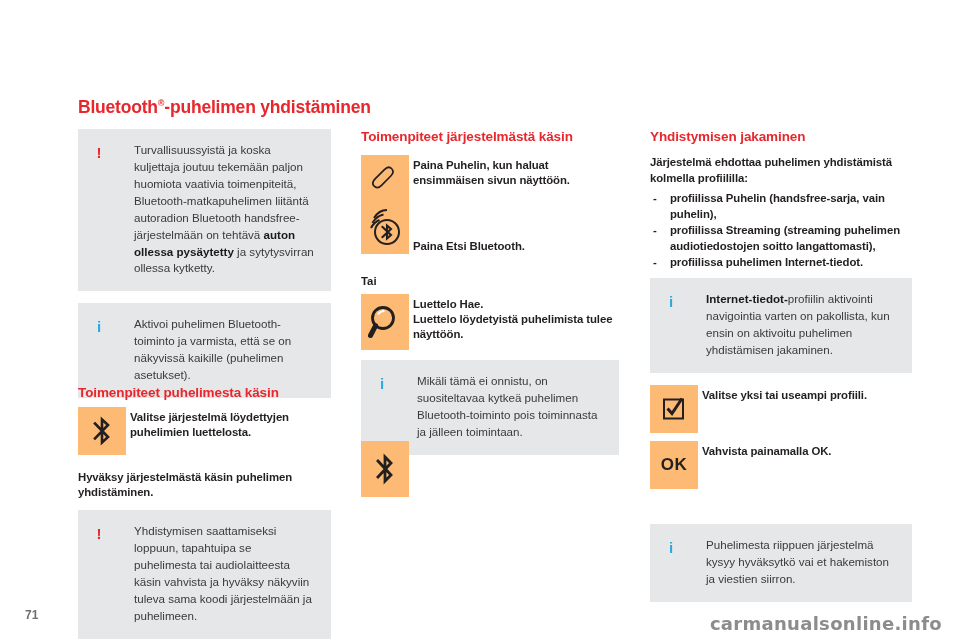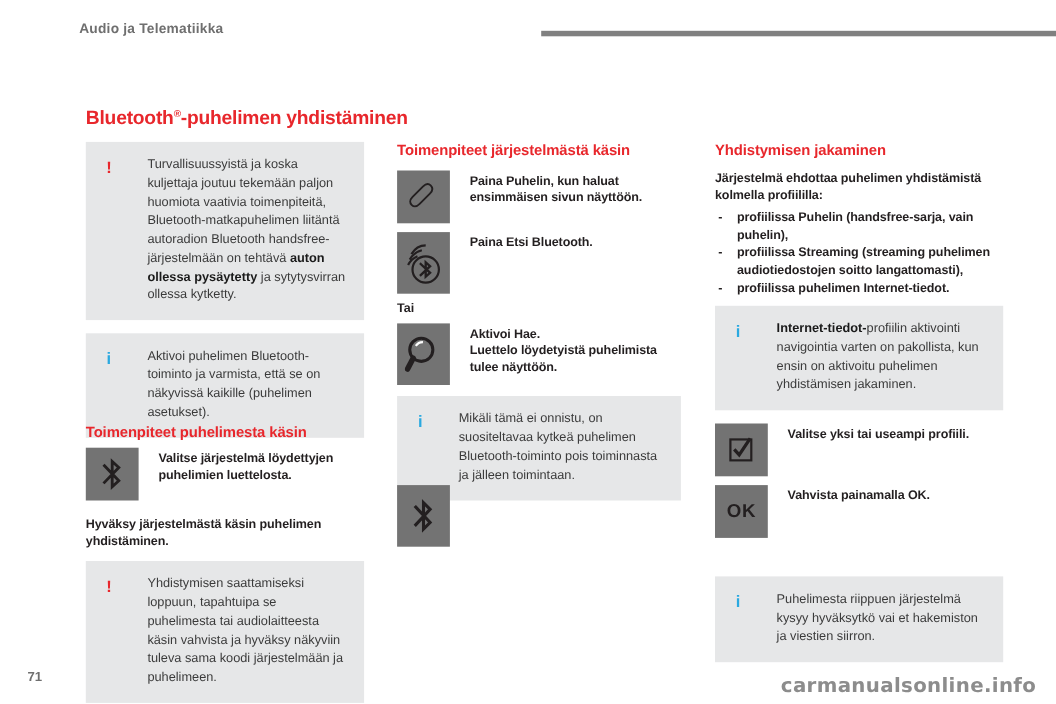--- a/index.html
+++ b/index.html
@@ -107,25 +107,25 @@
   
   .step {
     display: flex;
     align-items: flex-start;
     margin-bottom: 8px;
   }
   .step-icon {
     flex: 0 0 48px;
     width: 48px;
     height: 48px;
-    background: #737373;
+    background: #fdba74;
     display: flex;
     align-items: center;
     justify-content: center;
-    margin-right: 18px;
+    margin-right: 4px;
   }
   .step-icon.tall { height: 56px; }
   .step-text {
     font-size: 11.4px;
     font-weight: bold;
     color: #231f20;
     line-height: 1.33;
     padding-top: 3px;
     letter-spacing: -0.1px;
   }
@@ -201,24 +201,20 @@
     font-family: "DejaVu Sans", sans-serif;
     font-weight: bold;
   }
   svg { display: block; }
 </style>
 </head>
 <body>
 
 <div class="page">
 
-  <div class="header">
-    <div class="header-title">Audio ja Telematiikka</div>
-    <div class="header-rule"></div>
-  </div>
 
   <div class="main-title">
     <span>Bluetooth</span><sup>®</sup><span>-puhelimen yhdistäminen</span>
   </div>
 
   <div class="col col-left">
 
     <div class="callout" style="position:absolute; top:129px; left:0; width:253px;">
       <div class="mark warn">!</div>
       <div class="ctext"><span>Turvallisuussyistä ja koska kuljettaja joutuu tekemään paljon huomiota vaativia toimenpiteitä, Bluetooth-matkapuhelimen liitäntä autoradion Bluetooth handsfree-järjestelmään on tehtävä </span><b>auton ollessa pysäytetty</b><span> ja sytytysvirran ollessa kytketty.</span></div>
@@ -254,21 +250,21 @@
 
     <div class="step" style="position:absolute; top:155px; left:0; width:258px;">
       <div class="step-icon">
         <svg width="26" height="30" viewBox="0 0 26 30" aria-hidden="true">
           <path d="M19.5 4.5 C21.8 6.8 21.3 9.5 18.8 12 L9.5 21.3 C7 23.8 4.3 24.3 2.2 22.2 C0.1 20.1 0.6 17.4 3.1 14.9 L12.4 5.6 C14.9 3.1 17.4 2.4 19.5 4.5 Z" fill="none" stroke="#231f20" stroke-width="1.7"></path>
         </svg>
       </div>
       <div class="step-text">Paina Puhelin, kun haluat ensimmäisen sivun näyttöön.</div>
     </div>
 
-    <div class="step" style="position:absolute; top:211px; left:0; width:258px;">
+    <div class="step" style="position:absolute; top:198px; left:0; width:258px;align-items:flex-end;">
       <div class="step-icon tall">
         <svg width="40" height="44" viewBox="0 0 40 44" aria-hidden="true">
           <path d="M9 14 C12 9 17 6 22 6" fill="none" stroke="#231f20" stroke-width="2"></path>
           <path d="M7.5 19 C10 14.5 14 11.5 18.5 10.5" fill="none" stroke="#231f20" stroke-width="2"></path>
           <path d="M6 24 C8 20 11 17.5 14.5 16" fill="none" stroke="#231f20" stroke-width="2"></path>
           <circle cx="22" cy="28" r="12" fill="none" stroke="#231f20" stroke-width="2"></circle>
           <path d="M17.5 23 L26 31 L22 34.5 L22 21.5 L26 25 L17.5 33" fill="none" stroke="#231f20" stroke-width="2.1" stroke-linecap="square"></path>
         </svg>
       </div>
       <div class="step-text">Paina Etsi Bluetooth.</div>
@@ -278,21 +274,21 @@
 
     <div class="step" style="position:absolute; top:294px; left:0; width:258px;">
       <div class="step-icon tall">
         <svg width="34" height="36" viewBox="0 0 34 36" aria-hidden="true">
           <circle cx="15" cy="14" r="10.5" fill="none" stroke="#231f20" stroke-width="2.8"></circle>
           <path d="M7.6 21.6 L2.5 31.5" stroke="#231f20" stroke-width="5" stroke-linecap="round"></path>
           <path d="M10 10.5 A7.5 7.5 0 0 1 16.5 7" fill="none" stroke="#ffffff" stroke-width="2"></path>
         </svg>
       </div>
       <div class="step-text">
-        <div>Aktivoi Hae.</div>
+        <div>Luettelo Hae.</div>
         <div>Luettelo löydetyistä puhelimista tulee näyttöön.</div>
       </div>
     </div>
 
     <div class="callout" style="position:absolute; top:360px; left:0; width:258px;">
       <div class="mark info">i</div>
       <div class="ctext">Mikäli tämä ei onnistu, on suositeltavaa kytkeä puhelimen Bluetooth-toiminto pois toiminnasta ja jälleen toimintaan.</div>
     </div>
 
     <div class="step" style="position:absolute; top:441px; left:0; width:258px;">

